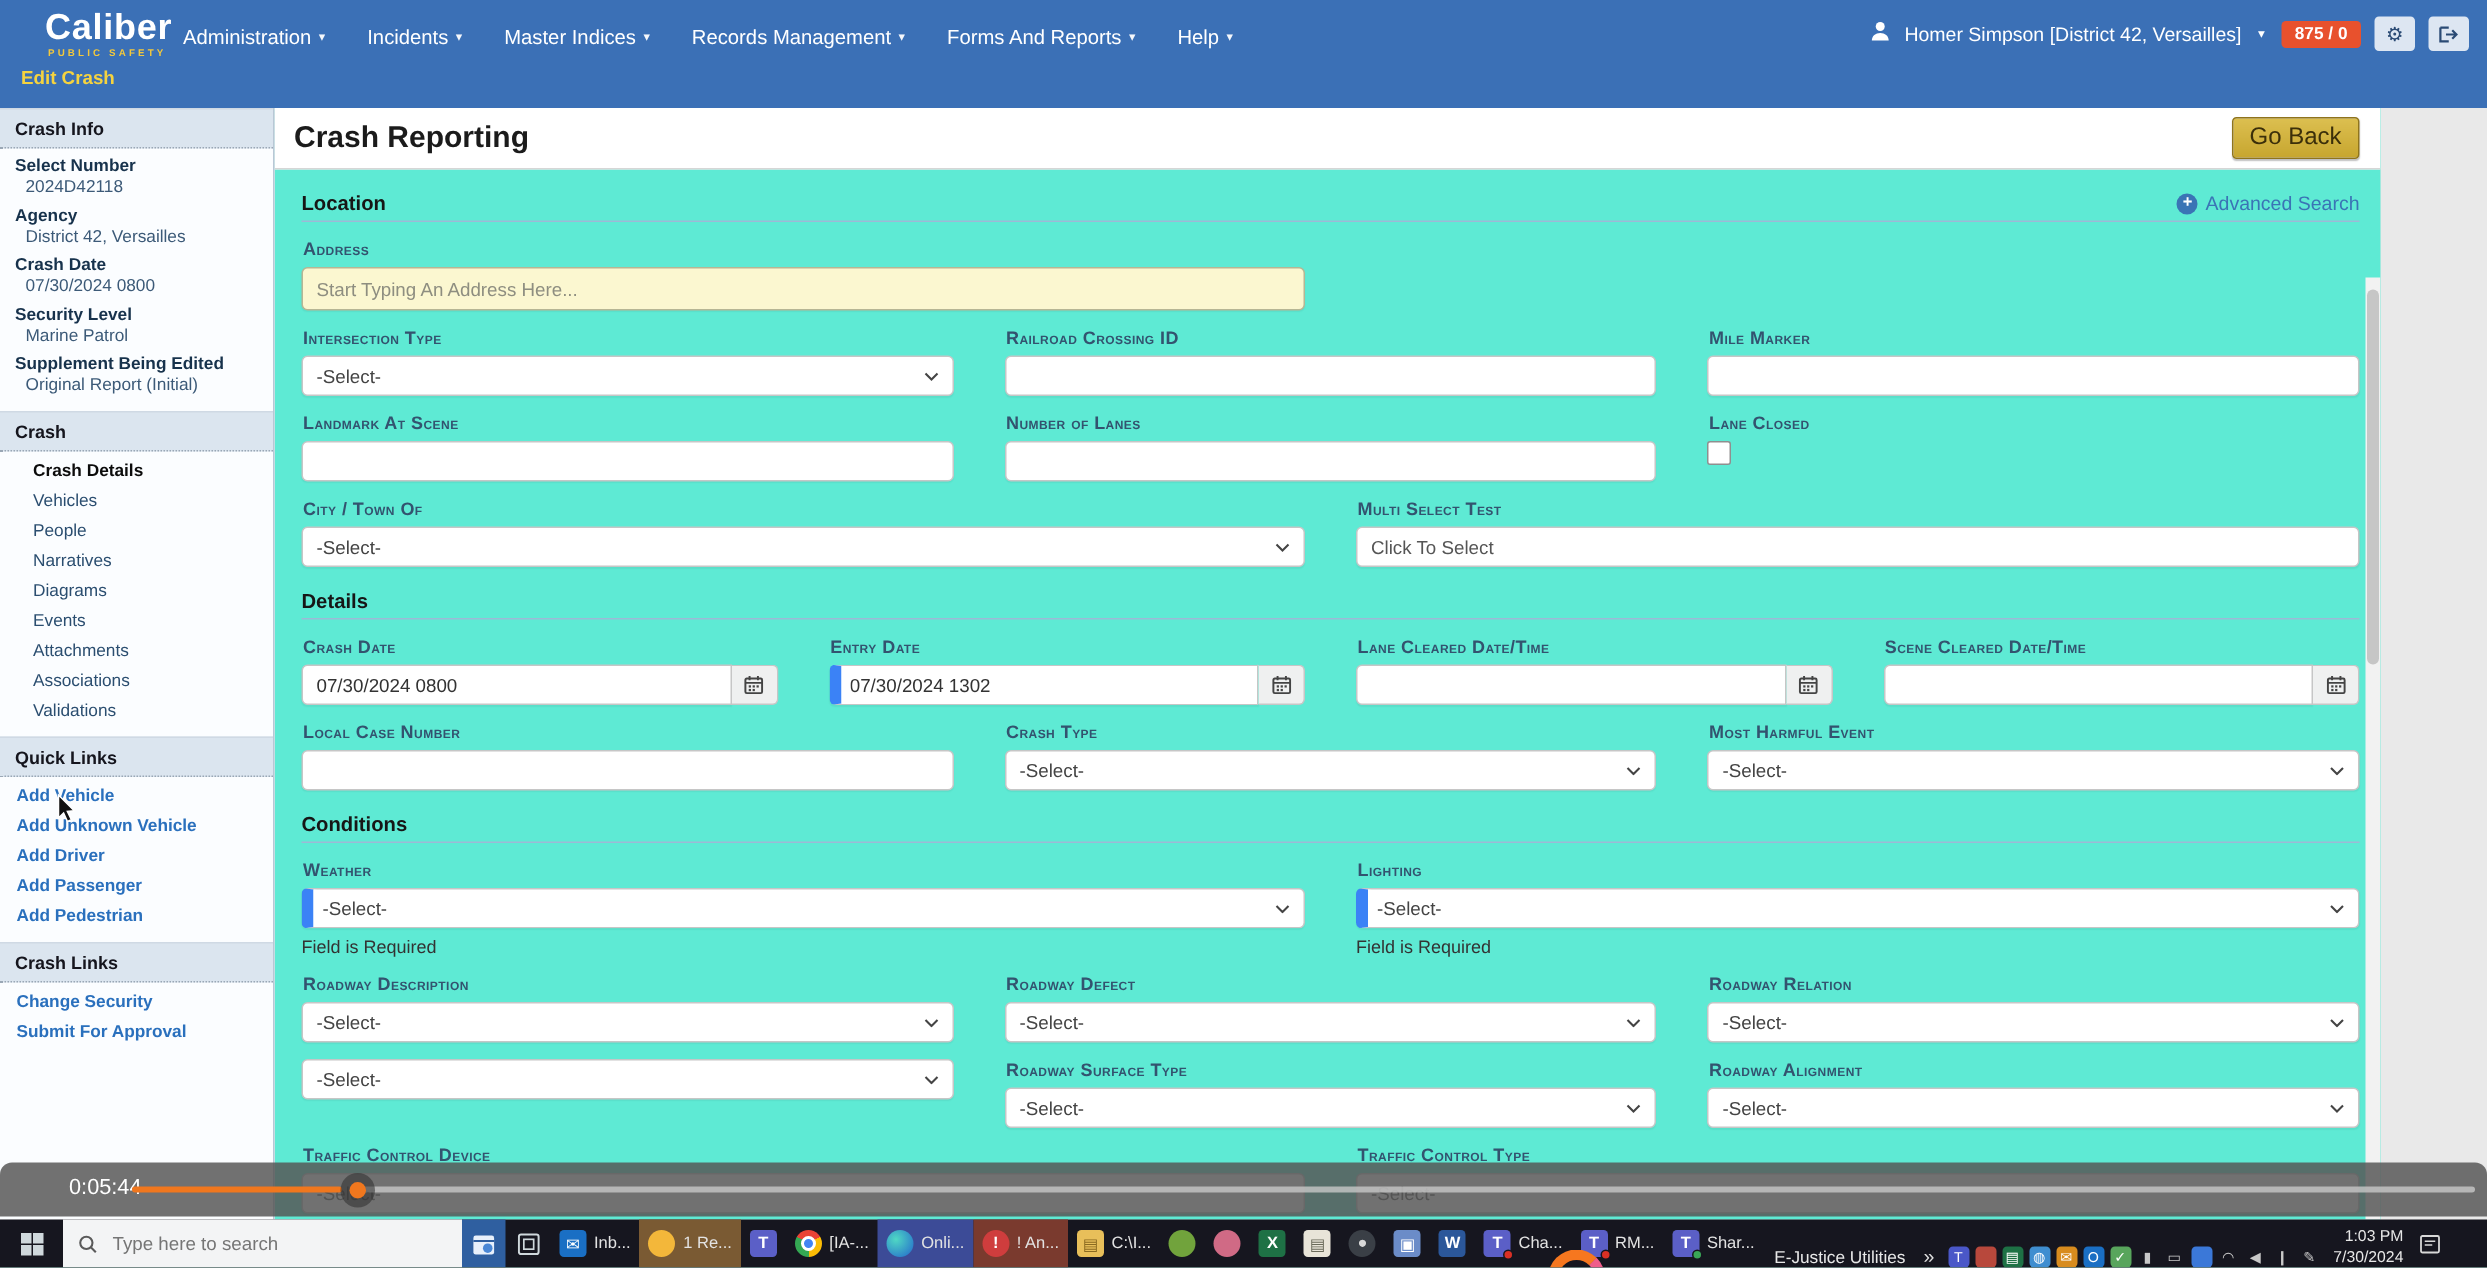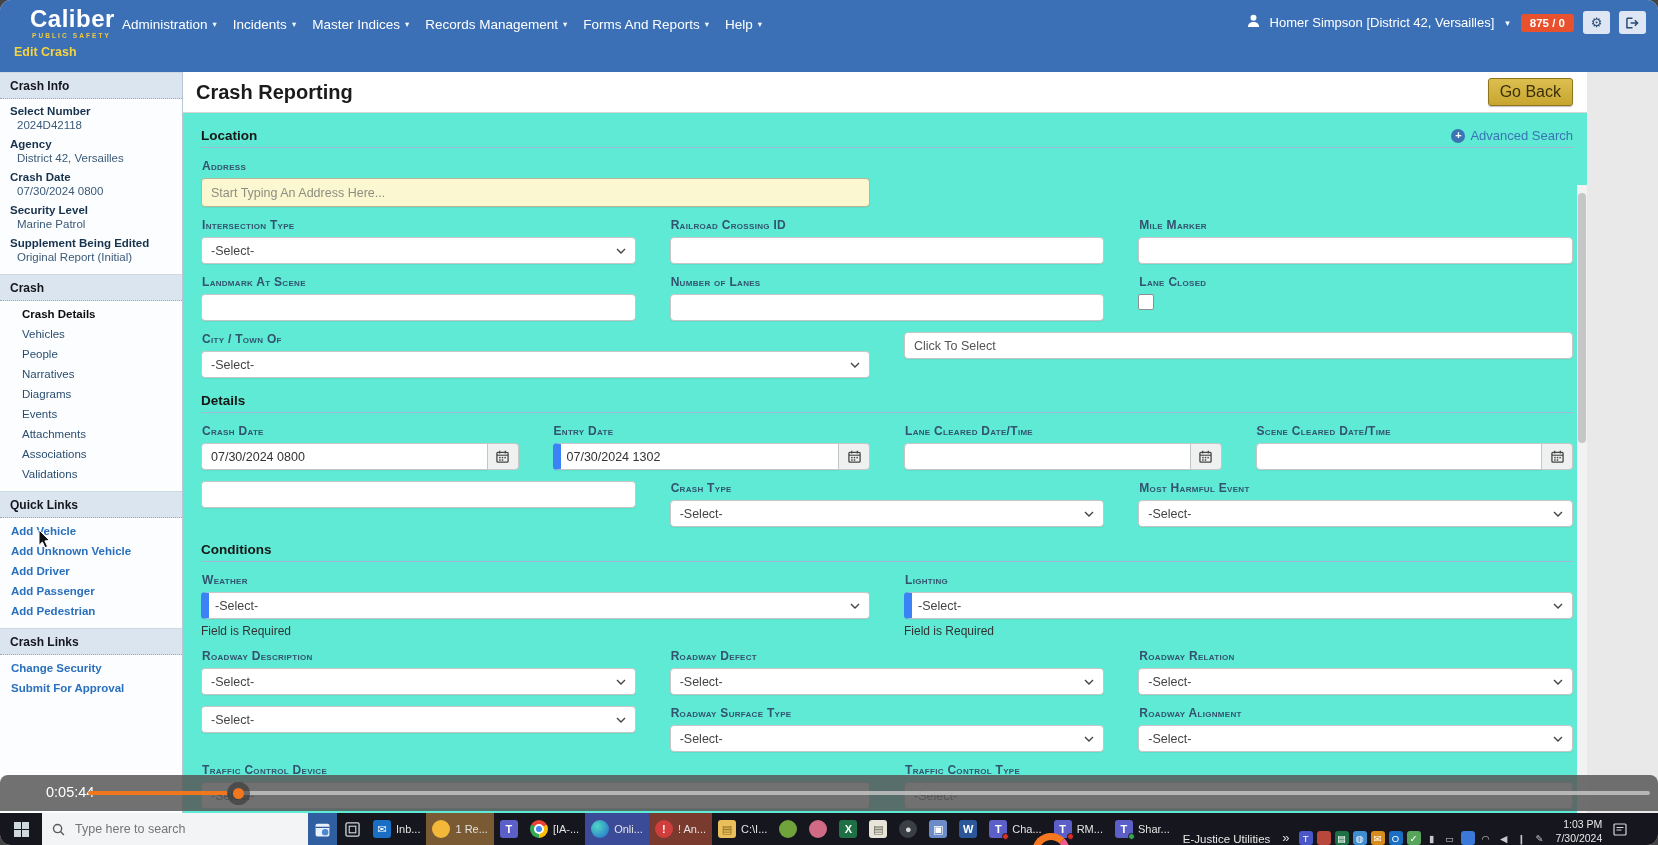--- a/index.html
+++ b/index.html
@@ -1,25 +1,25 @@
 <!DOCTYPE html>
 <html><head>
 <meta charset="utf-8">
 <style>
   html,body{margin:0;padding:0;background:#444;}
   *{box-sizing:border-box;}
   .screen{position:relative;width:1658px;height:845px;overflow:hidden;background:#e9e9e9;
-    font-family:"Liberation Sans","DejaVu Sans",sans-serif;border-radius:11px;}
+    font-family:"Liberation Sans","DejaVu Sans",sans-serif;}
 
   
   .navbar{position:absolute;left:0;top:0;width:100%;height:72px;background:#3b70b6;z-index:10;}
   .brand{position:absolute;left:30px;top:7px;line-height:1;}
   .brand-name{font-size:24px;font-weight:700;color:#fff;letter-spacing:.5px;}
   .brand-tag{font-size:6.5px;color:#f2c83c;font-weight:700;letter-spacing:2.1px;margin-top:2px;margin-left:2px;}
-  .menus{position:absolute;left:122px;top:0;height:48px;display:flex;align-items:center;gap:16px;}
+  .menus{position:absolute;left:122px;top:0;height:48px;display:flex;align-items:center;gap:28px;}
   .menu-item{color:#fff;font-size:13.5px;display:flex;align-items:center;gap:5px;cursor:pointer;}
   .caret{font-size:8.5px;opacity:.95;}
   .edit-link{position:absolute;left:14px;top:45px;font-size:12.5px;font-weight:700;color:#f5d33f;}
   .nav-right{position:absolute;right:12px;top:11px;display:flex;align-items:center;gap:9px;}
   .user-name{color:#fff;font-size:13px;}
   .user-caret{color:#fff;font-size:9px;margin:0 2px;}
   .badge{background:#e8512d;color:#fff;font-size:11.5px;font-weight:700;padding:3px 9px;border-radius:3px;}
   .nav-btn{width:27px;height:23px;background:#dde6f2;border:none;border-radius:3px;display:flex;
     align-items:center;justify-content:center;color:#2a4a74;font-size:13px;padding:0;cursor:pointer;}
 
@@ -273,20 +273,21 @@
         <div>
           <div class="flabel">City / Town Of</div>
           <div class="select">
             <span>-Select-</span>
             <svg class="chev" viewBox="0 0 10 6">
                 <path d="M1 1l4 4 4-4" stroke="#444" fill="none" stroke-width="1.4"></path>
               </svg>
           </div>
         </div>
         <div>
+          <div class="flabel">Multi Select Test</div>
           <div class="select" style="justify-content:flex-start;color:#555;">
             <span>Click To Select</span>
           </div>
         </div>
       </div>
 
       <div class="sec-head">
         <span class="sec-title">Details</span>
       </div>
 
@@ -360,20 +361,21 @@
                   <rect x="3.4" y="10" width="1.6" height="1.6" fill="#444"></rect>
                   <rect x="6.2" y="10" width="1.6" height="1.6" fill="#444"></rect>
                 </svg>
             </button>
           </div>
         </div>
       </div>
 
       <div class="row3">
         <div>
+          <div class="flabel">Local Case Number</div>
           <input class="tinput" style="">
         </div>
         <div>
           <div class="flabel">Crash Type</div>
           <div class="select">
             <span>-Select-</span>
             <svg class="chev" viewBox="0 0 10 6">
                 <path d="M1 1l4 4 4-4" stroke="#444" fill="none" stroke-width="1.4"></path>
               </svg>
           </div>

